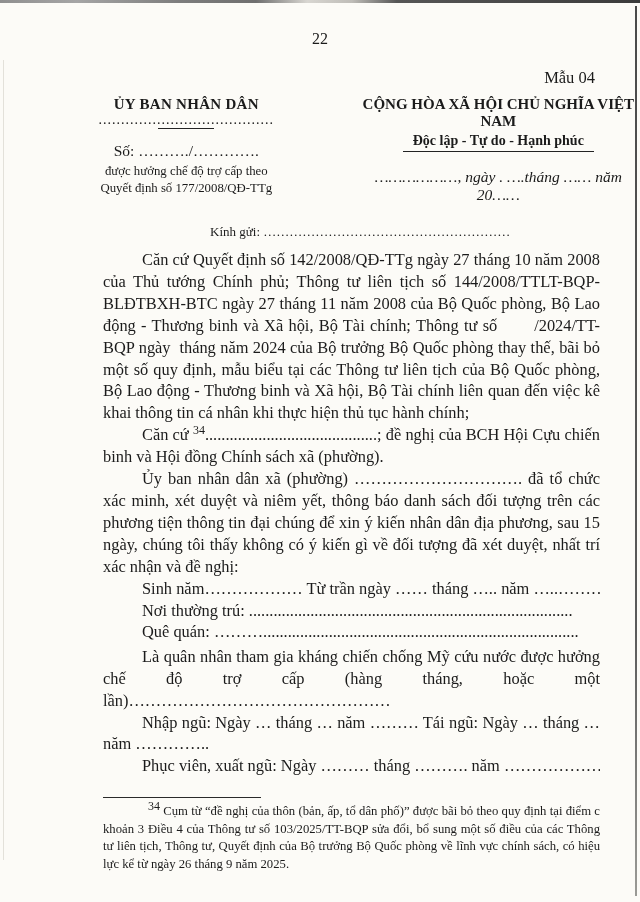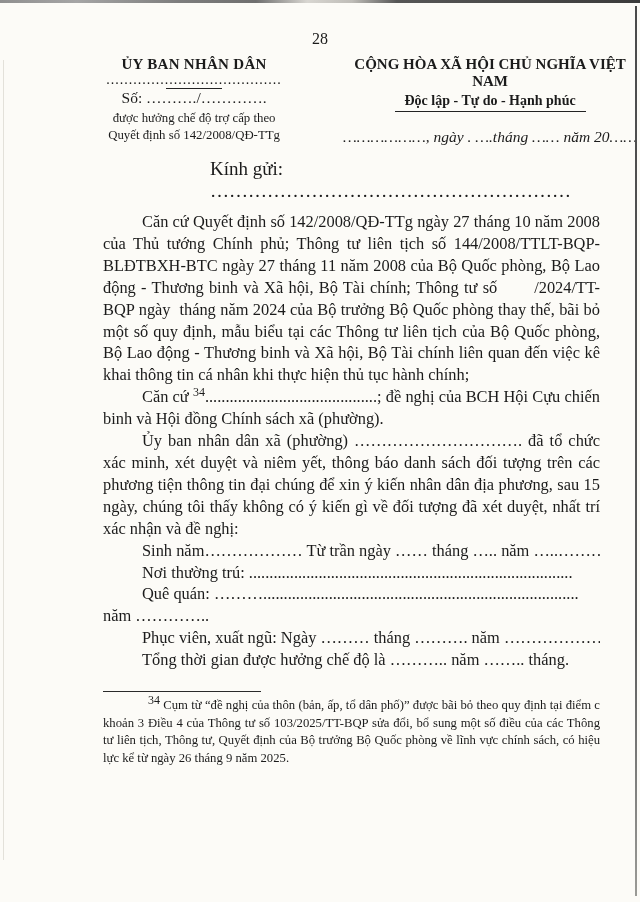--- a/index.html
+++ b/index.html
@@ -24,36 +24,36 @@
     background:linear-gradient(to bottom, #4a4a4a 0%, #5a5a5a 70%, #9a9a96 100%);
   }
   .scan-left {
     position:absolute; top:60px; left:3px; width:1px; height:800px;
     background:#e3e1da;
   }
 
   .page-number { padding-top:30px; text-align:center; font-size:16px; }
   .form-label  { margin-top:20px; padding-right:45px; text-align:right; font-size:16.5px; }
 
-  .header { display:flex; margin-top:8px; }
+  .header { display:flex; margin-top:8px;gap:32px; }
   .header-left  { width:290px; margin-left:52px; text-align:center; }
   .header-right { width:306px; margin-left:4px;  text-align:center; }
 
   .org       { font-weight:bold; font-size:15px; letter-spacing:.3px; }
   .org-dots  { font-size:14px; line-height:11px; margin-top:1px; letter-spacing:1px; white-space:nowrap; overflow:hidden; }
   .org-underline { width:56px; border-bottom:1.5px solid #232323; margin:3px auto 0 auto; }
-  .so-line   { font-size:15.5px; }
+  .so-line   { font-size:15.5px; margin-top:13px; }
   .subject   { font-size:12.8px; line-height:16.5px; margin-top:3px; }
 
   .country   { font-weight:bold; font-size:15px; }
   .motto-wrap{ margin-top:1px; }
   .motto     { display:inline-block; font-weight:bold; font-size:14px; padding:0 10px 2px 10px; border-bottom:1.6px solid #232323; }
   .date-line { font-style:italic; font-size:15.5px; margin-top:16px; }
 
-  .recipient { margin:12px 0 0 210px; font-size:19px; }
+  .recipient { margin:20px 0 0 210px; font-size:13px; }
 
   .content { margin-top:9px; padding:0 40px 0 103px; font-size:16.4px; line-height:21.9px; }
   .content p { margin:0; }
   .just   { text-align:justify; }
   .indent { text-indent:39px; }
   sup { font-size:12px; line-height:0; vertical-align:super; }
 
   .ong-l1 { display:flex; justify-content:space-between; padding-left:39px; }
   .form-line { margin-top:2.5px; white-space:nowrap; overflow:hidden; }
   .nhap1 { text-align:justify; text-align-last:justify; text-indent:39px; }
@@ -63,31 +63,32 @@
 </style>
 </head>
 <body>
 
 <div class="page">
 
   <div class="scan-top"></div>
   <div class="scan-right"></div>
   <div class="scan-left"></div>
 
-  <div class="page-number">28</div>
+  <div class="page-number">22</div>
+  <div class="form-label">Mẫu 04</div>
 
   <div class="header">
     <div class="header-left">
       <div class="org">ỦY BAN NHÂN DÂN</div>
       <div class="org-dots">.......................................</div>
       <div class="org-underline"></div>
       <div class="so-line">Số: ………./………….</div>
       <div class="subject">
         <div>được hưởng chế độ trợ cấp theo</div>
-        <div>Quyết định số 142/2008/QĐ-TTg</div>
+        <div>Quyết định số 177/2008/QĐ-TTg</div>
       </div>
     </div>
     <div class="header-right">
       <div class="country">CỘNG HÒA XÃ HỘI CHỦ NGHĨA VIỆT NAM</div>
       <div class="motto-wrap">
         <span class="motto">Độc lập - Tự do - Hạnh phúc</span>
       </div>
       <div class="date-line">………………, ngày . ….tháng …… năm 20……</div>
     </div>
   </div>
@@ -103,25 +104,26 @@
 
     <p class="just indent"><span>Căn cứ </span><sup>34</sup><span>..........................................; đề nghị của BCH Hội Cựu chiến binh và Hội đồng Chính sách xã (phường).</span></p>
 
     <p class="just indent">Ủy ban nhân dân xã (phường) …………………………. đã tổ chức xác minh, xét duyệt và niêm yết, thông báo danh sách đối tượng trên các phương tiện thông tin đại chúng để xin ý kiến nhân dân địa phương, sau 15 ngày, chúng tôi thấy không có ý kiến gì về đối tượng đã xét duyệt, nhất trí xác nhận và đề nghị:</p>
 
 
     <p class="form-line indent">Sinh năm……………… Từ trần ngày …… tháng ….. năm …..………….</p>
     <p class="form-line indent">Nơi thường trú: ...............................................................................</p>
     <p class="form-line indent">Quê quán: ……….............................................................................</p>
 
+    <p class="just indent" style="margin-top:2.5px">Là quân nhân tham gia kháng chiến chống Mỹ cứu nước được hưởng chế độ trợ cấp (hàng tháng, hoặc một lần)…………………………………………</p>
 
     <div>
+      <p class="nhap1">Nhập ngũ: Ngày … tháng … năm ……… Tái ngũ: Ngày … tháng …</p>
       <p>năm …………..</p>
     </div>
 
     <p class="form-line indent">Phục viên, xuất ngũ: Ngày ……… tháng ………. năm …………………</p>
-    <p class="form-line indent">Tổng thời gian được hưởng chế độ là ……….. năm …….. tháng.</p>
 
     <div class="fn-sep"></div>
     <p class="fn"><sup>34</sup><span> Cụm từ “đề nghị của thôn (bản, ấp, tổ dân phố)” được bãi bỏ theo quy định tại điểm c khoản 3 Điều 4 của Thông tư số 103/2025/TT-BQP  sửa đổi, bổ sung một số điều của các Thông tư liên tịch, Thông tư, Quyết định của Bộ trưởng Bộ Quốc phòng về lĩnh vực chính sách, có hiệu lực kể từ ngày 26 tháng 9 năm 2025.</span></p>
 
   </div>
 </div>
 
 </body></html>

